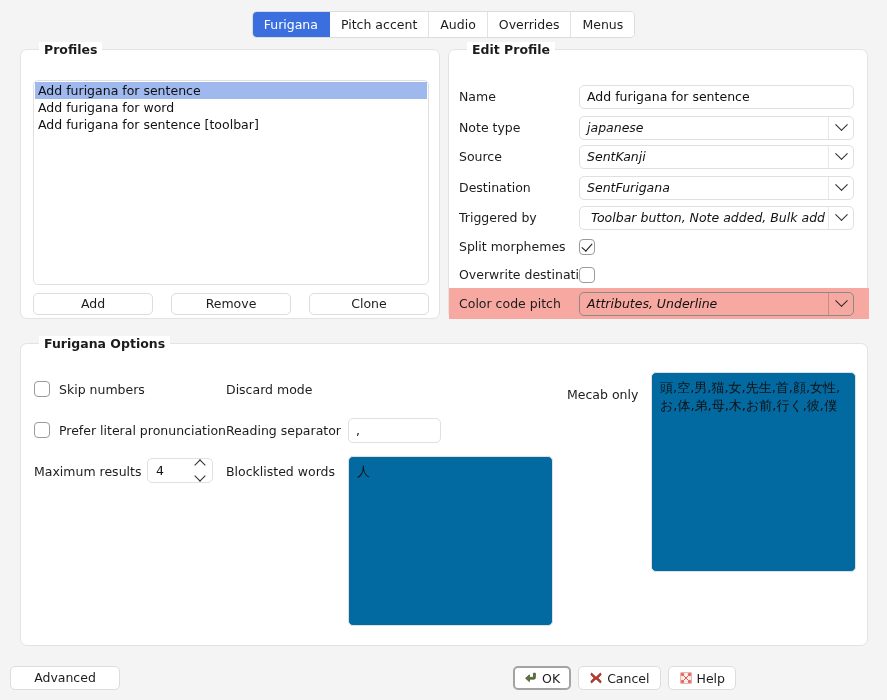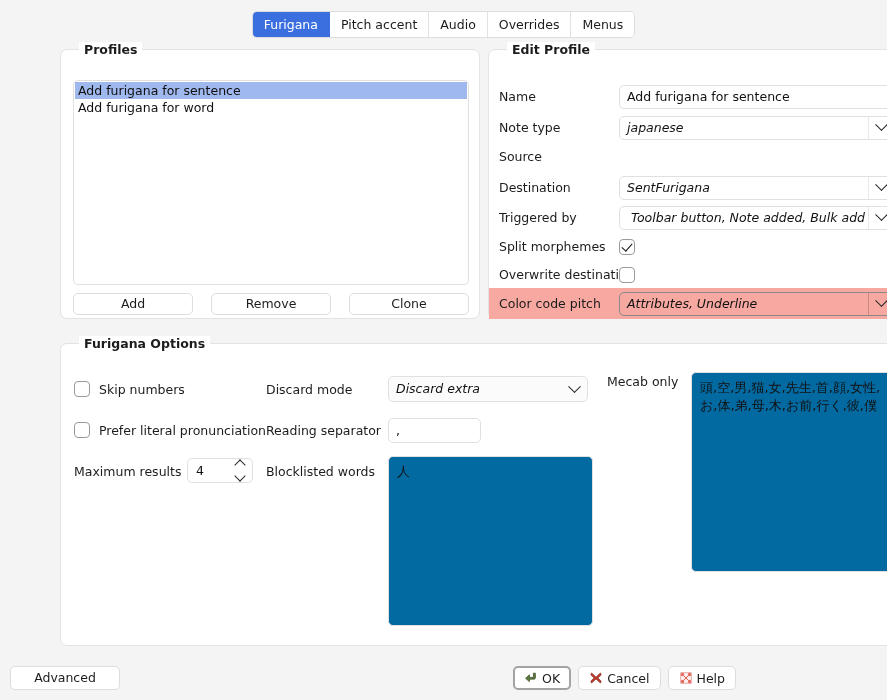--- a/index.html
+++ b/index.html
@@ -40,21 +40,20 @@
   }
   .tab:last-child { border-right: none; }
   .tab.active { background: #3b6fe0; color: #ffffff; border-right-color: #3b6fe0; }
 
   
   .group {
     position: absolute;
     background: #ffffff;
     border: 1px solid #e3e3e3;
     border-radius: 7px;
-    margin-left: 40px;
   }
   .group > .legend {
     position: absolute;
     top: -8px; left: 18px;
     background: #ffffff;
     padding: 0 5px;
     font-weight: bold;
     font-size: 12.5px;
     color: #1c1c1c;
     white-space: nowrap;
@@ -275,20 +274,21 @@
       <div class="tab">Menus</div>
     </div>
   </div>
 
   <div class="group" id="group-profiles">
     <div class="legend">Profiles</div>
 
     <div class="listbox">
       <div class="list-item selected">Add furigana for sentence</div>
       <div class="list-item">Add furigana for word</div>
+      <div class="list-item">Add furigana for sentence [toolbar]</div>
     </div>
 
     <div class="profile-buttons">
       <div class="btn">Add</div>
       <div class="btn">Remove</div>
       <div class="btn">Clone</div>
     </div>
   </div>
 
   <div class="group" id="group-edit">
@@ -308,20 +308,28 @@
           <span>japanese</span>
           <span class="arrowbox">
               <i class="chev"></i>
             </span>
         </div>
       </div>
     </div>
 
     <div class="form-row" style="top:92px;">
       <div class="lbl">Source</div>
+      <div class="ctrl">
+        <div class="combo" style="width:275px;">
+          <span>SentKanji</span>
+          <span class="arrowbox">
+              <i class="chev"></i>
+            </span>
+        </div>
+      </div>
     </div>
 
     <div class="form-row" style="top:123px;">
       <div class="lbl">Destination</div>
       <div class="ctrl">
         <div class="combo" style="width:275px;">
           <span>SentFurigana</span>
           <span class="arrowbox">
               <i class="chev"></i>
             </span>
@@ -380,34 +388,28 @@
     <span class="fo-label" style="left:13px;top:120px;">Maximum results</span>
     <div class="spinner" style="left:126px;top:114px;">
       <span>4</span>
       <span class="spin-arrows">
         <i class="spin-up"></i>
           <i class="spin-dn"></i>
       </span>
     </div>
 
     <span class="fo-label" style="left:205px;top:38px;">Discard mode</span>
-    <div class="combo" style="position:absolute;left:327px;top:32px;width:200px;height:26px;line-height:24px;background:#fbfbfb;">
-      <span>Discard extra</span>
-      <span class="arrowbox" style="border-left:none;">
-          <i class="chev"></i>
-        </span>
-    </div>
 
     <span class="fo-label" style="left:205px;top:79px;">Reading separator</span>
     <div class="textinput" style="position:absolute;left:327px;top:74px;width:93px;height:25px;line-height:23px;">,</div>
 
     <span class="fo-label" style="left:205px;top:120px;">Blocklisted words</span>
     <div class="textarea" style="left:327px;top:112px;width:205px;height:170px;">人</div>
 
-    <span class="fo-label" style="left:546px;top:30px;">Mecab only</span>
+    <span class="fo-label" style="left:546px;top:43px;">Mecab only</span>
     <div class="textarea" style="left:630px;top:28px;width:205px;height:200px;">頭,空,男,猫,女,先生,首,顔,女性,お,体,弟,母,木,お前,行く,彼,僕</div>
   </div>
 
   <div class="bottombar">
     <div class="btn" id="advanced-button">Advanced</div>
 
     <div class="right-buttons">
       <div class="dlg-btn default">
         <svg class="ico" viewBox="0 0 16 16">
           <path d="M13 2.5 v5.2 a1.6 1.6 0 0 1 -1.6 1.6 H6.2 V12.2 L1.8 8.3 L6.2 4.4 V7.3 h4.6 V2.5 Z" fill="#5f7a3d" stroke="#33461f" stroke-width="0.8" stroke-linejoin="round"></path>

